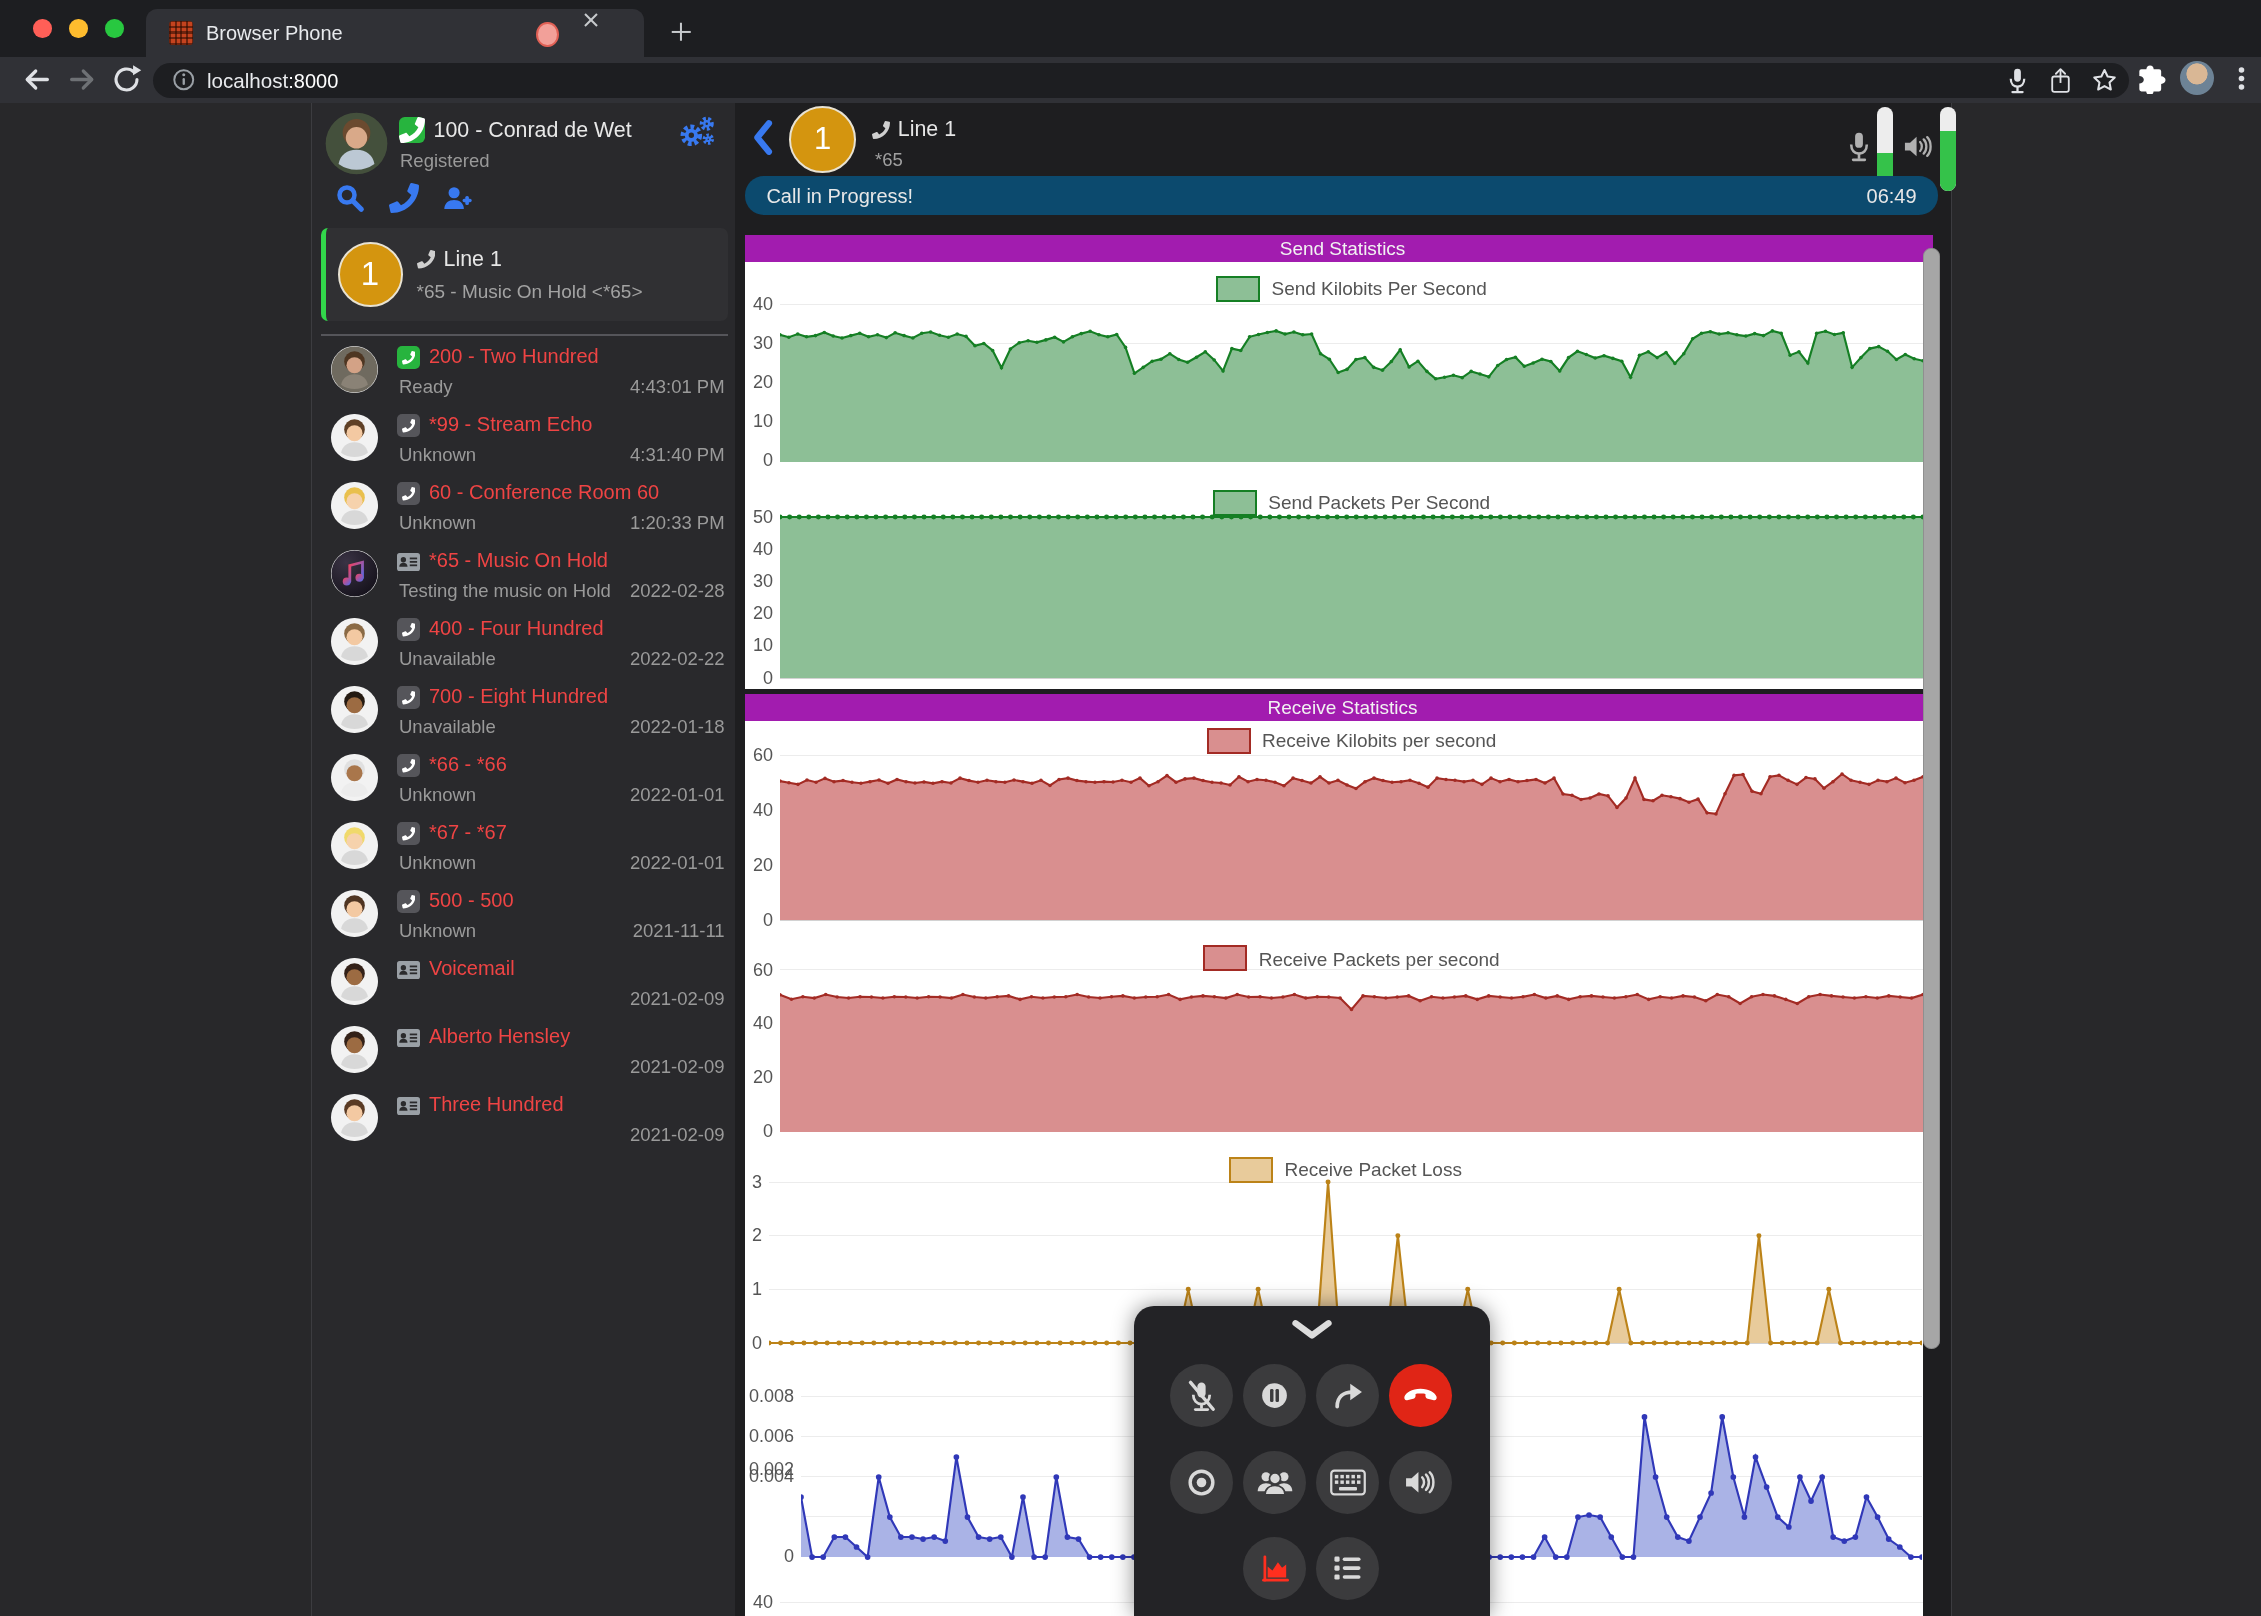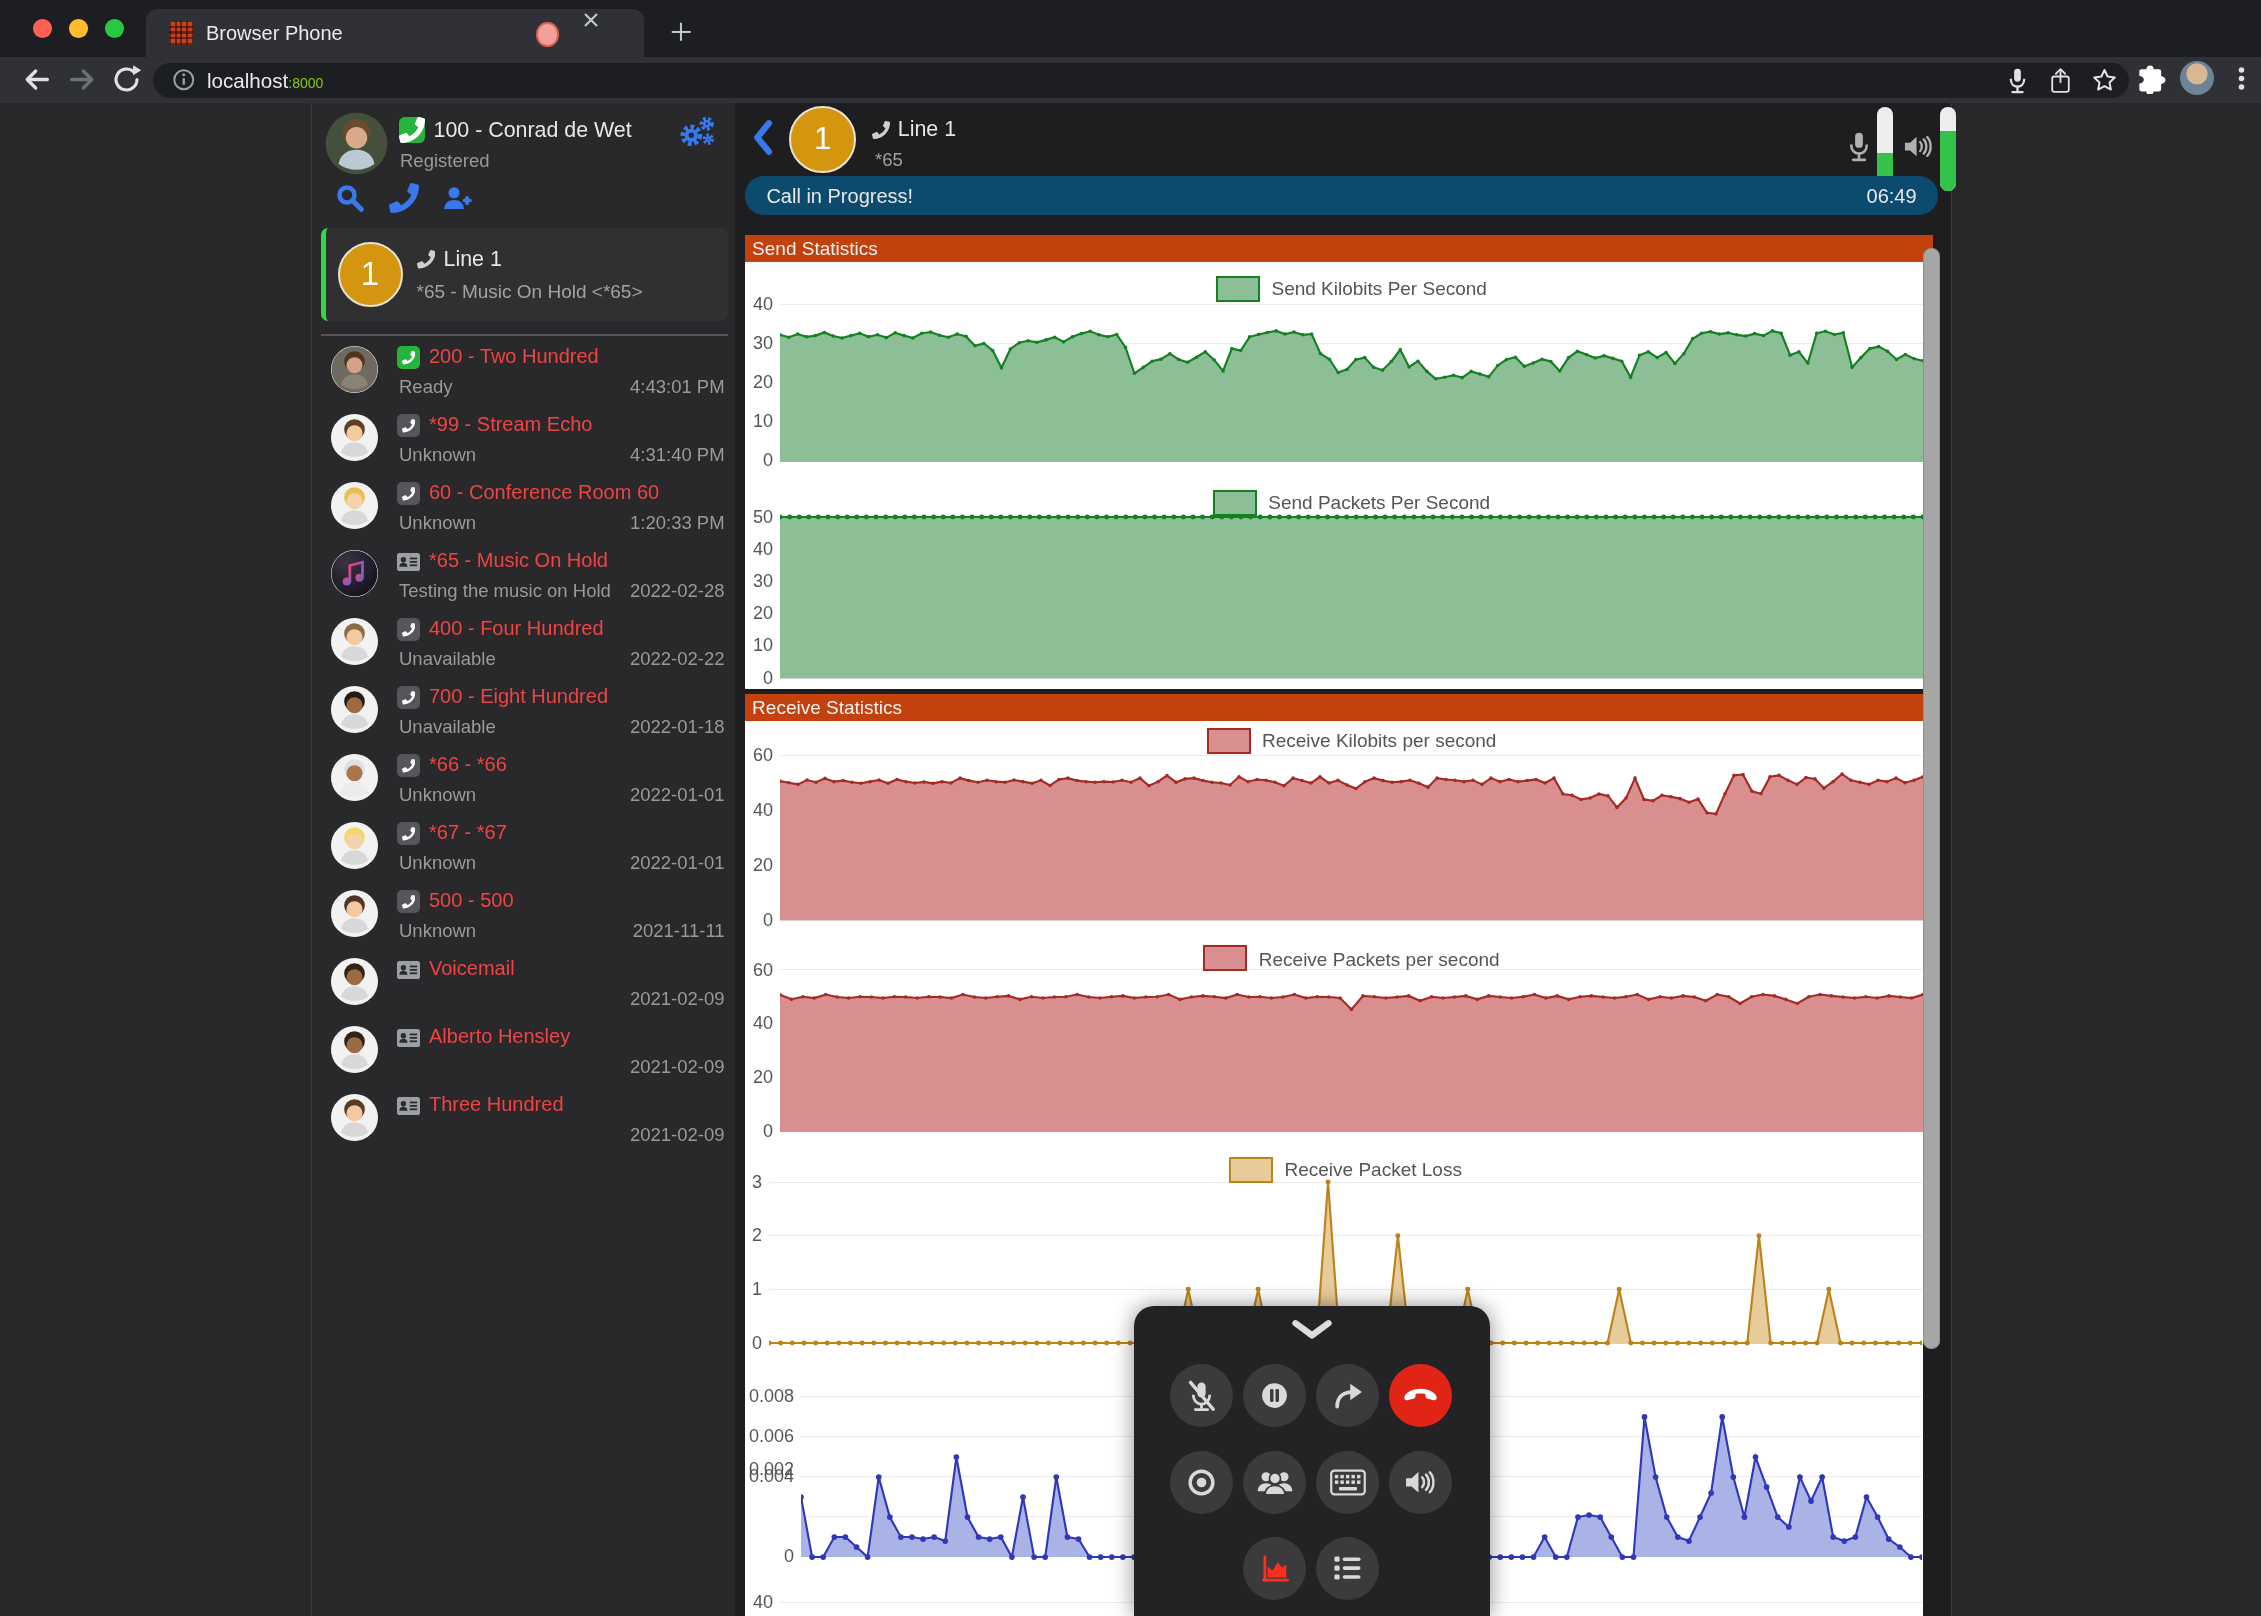--- a/index.html
+++ b/index.html
@@ -21,21 +21,21 @@
   .xline:after{transform:translate(-50%,-50%) rotate(-45deg);}
   .plus:before,.plus:after{content:"";position:absolute;left:50%;top:50%;background:currentColor;}
   .plus:before{width:18.5px;height:2.1px;transform:translate(-50%,-50%);}
   .plus:after{width:2.1px;height:18.5px;transform:translate(-50%,-50%);}
   #toolbar{position:absolute;left:0;top:57px;width:2261px;height:46px;background:#303136;}
   .tbic{position:absolute;top:7.1px;width:31px;height:31px;color:#dfe1e5;}
   .tbic svg{width:100%;height:100%;}
   #urlbar{position:absolute;left:153px;top:5.7px;width:1976px;height:35px;border-radius:18px;background:#1d1e21;color:#e8eaed;}
   #urlbar .info{position:absolute;left:18.5px;top:5.7px;width:23.5px;height:23.5px;color:#9aa0a6;}
   #urlbar .host{position:absolute;left:54px;top:6.4px;font-size:20.6px;color:#e8eaed;}
-  #urlbar .port{font-size:14px;color:#84cc16;}
+  #urlbar .port{font-size:20px;color:#ffffff;}
   .urlic{position:absolute;top:4.3px;width:27px;height:27px;color:#dfe1e5;}
   #chavatar{position:absolute;left:2180px;top:61px;width:34px;height:34px;border-radius:50%;
     background:radial-gradient(circle at 50% 38%, #d9b795 0 38%, #6d8396 40%);}
   
   #app{position:absolute;left:0;top:103px;width:2261px;height:1514px;}
   #sidebar{position:absolute;left:311px;top:0;width:424px;height:1514px;background:#29292c;border-left:1.4px solid #3c3c40;}
   #main{position:absolute;left:735px;top:0;width:1216px;height:1514px;background:#1e1e20;border-right:1.4px solid #3c3c40;}
   
   #sb-head{position:relative;height:121px;}
   #sb-avatar{position:absolute;left:13px;top:8.5px;width:63px;height:63px;border-radius:50%;overflow:hidden;}
@@ -76,21 +76,21 @@
   #hd-title svg{width:18px;height:18px;color:#cfcfcf;}
   #hd-sub{position:absolute;left:140px;top:46px;color:#a0a0a0;font-size:18.5px;}
   #meters{position:absolute;left:1111px;top:1.4px;height:90px;}
   .m-ic{position:absolute;top:26px;width:26px;height:33px;color:#b0b0b0;}
   .m-ic svg{width:100%;height:100%;}
   .meter{position:absolute;top:2.8px;width:15.7px;height:84px;border-radius:7.8px;background:#ededed;overflow:hidden;}
   .meter .fill{position:absolute;left:0;bottom:0;width:100%;background:#35c24a;}
   #callbar{position:absolute;left:10px;top:73px;width:1193px;height:39px;border-radius:19px;background:#0c4a6e;}
   #callbar .st{position:absolute;left:21.4px;top:8.5px;color:#e8e8e8;font-size:20px;}
   #callbar .tm{position:absolute;right:21.4px;top:8.5px;color:#e8e8e8;font-size:20px;}
-  .sectbar{position:absolute;left:10px;width:1188px;height:27px;background:#c2410c;color:#f2f2f2;font-size:19px;line-height:27px;padding-left:7.1px;box-sizing:border-box;}
+  .sectbar{position:absolute;left:10px;width:1188px;height:27px;background:#a21caf;color:#f2f2f2;font-size:19px;line-height:27px;padding-left:7.1px;box-sizing:border-box;text-align:center;}
   .panel{position:absolute;left:10px;width:1178px;background:#ffffff;}
   
   .gl{position:absolute;height:1.4px;}
   .ytick{position:absolute;color:#555;font-size:18px;text-align:right;}
   .legend{position:absolute;display:flex;align-items:center;justify-content:center;gap:11.4px;height:31px;}
   .legend .sw{width:44px;height:26px;box-sizing:border-box;}
   .legend .lb{color:#555;font-size:19px;}
   .chartsvg{position:absolute;}
   
   #scroll-thumb{position:absolute;left:1188px;top:145px;width:15px;height:1099px;border-radius:7.8px;background:#a6a6a6;border:0.7px solid #8f8f8f;}

